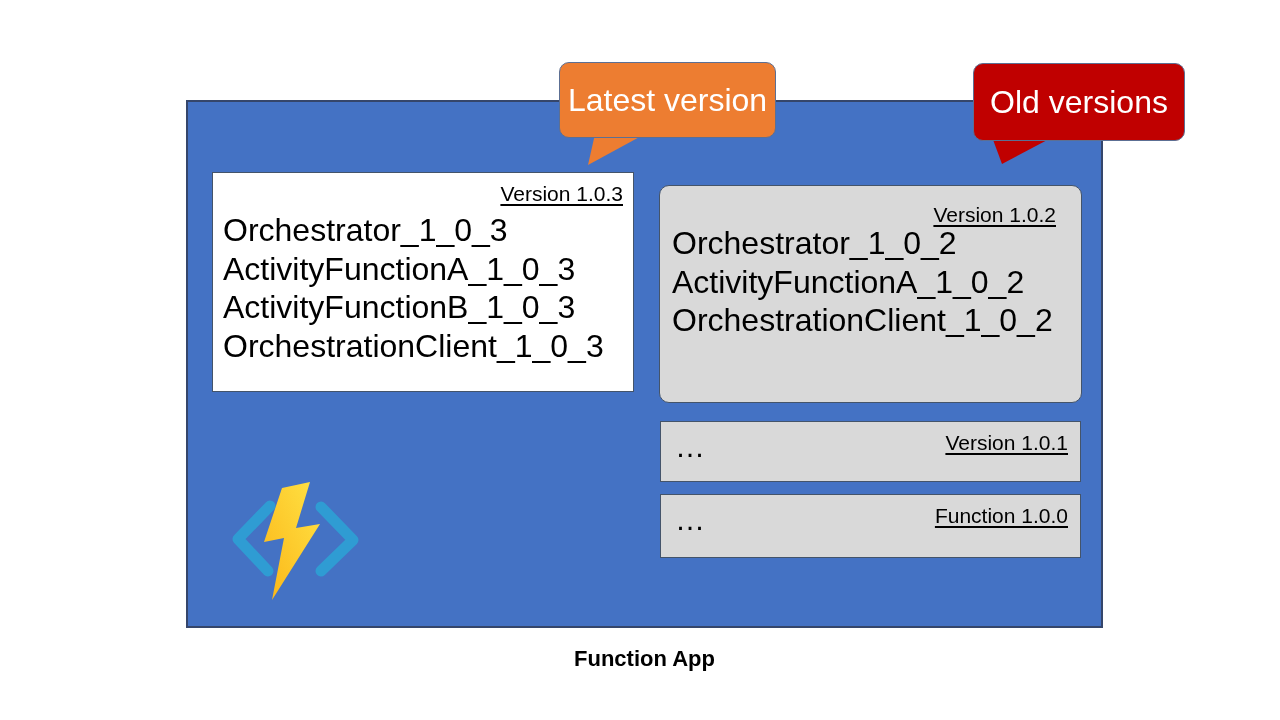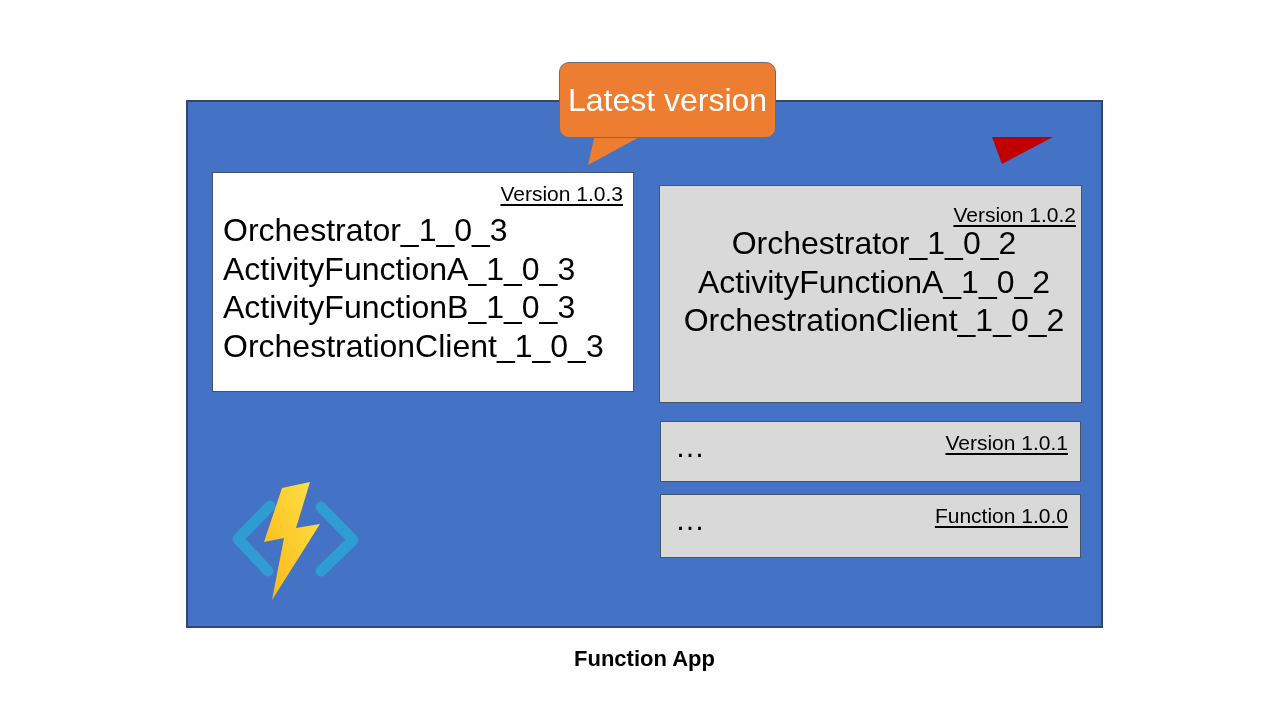--- a/index.html
+++ b/index.html
@@ -27,21 +27,21 @@
   .function-app{left:186px;top:100px;width:917px;height:528px;
     background:var(--blue-fill);border:2px solid var(--blue-border);}
   .app-caption{left:186px;top:646px;width:917px;text-align:center;
     font-size:22px;font-weight:bold;color:#000;}
 
   
   .vbox{border:1.5px solid var(--box-outline);}
   .vbox.white{background:var(--white-fill);left:212px;top:172px;width:422px;height:220px;
     padding:8px 10px 8px 10px;}
   .vbox.gray-big{background:var(--gray-fill);left:659px;top:185px;width:423px;height:218px;
-    padding:16px 5px 0 12px;}
+    padding:16px 25px 0 12px;border-radius:10px;}
   .version-label{display:block;text-align:right;font-size:21px;line-height:26px;
     text-decoration:underline;text-decoration-thickness:2px;text-underline-offset:3px;color:#000;}
   .fn-list{margin-top:4px;}
   .fn-list div{font-size:32px;line-height:38.5px;white-space:nowrap;color:#000;}
 
   .strip{background:var(--gray-fill);border:1.5px solid var(--box-outline);
     left:660px;width:421px;padding:8px 12px 0 0;}
   .strip.s101{top:421px;height:61px;}
   .strip.s100{top:494px;height:64px;}
   .ellipsis{position:absolute;left:14px;top:8px;font-size:30px;line-height:34px;color:#000;}
@@ -74,21 +74,21 @@
     <div class="fn-list">
       <div>Orchestrator_1_0_3</div>
       <div>ActivityFunctionA_1_0_3</div>
       <div>ActivityFunctionB_1_0_3</div>
       <div>OrchestrationClient_1_0_3</div>
     </div>
   </div>
 
   <div class="abs vbox gray-big">
     <span class="version-label">Version 1.0.2</span>
-    <div class="fn-list" style="margin-top:-4px;text-align:center;">
+    <div class="fn-list" style="margin-top:-4px;">
       <div>Orchestrator_1_0_2</div>
       <div>ActivityFunctionA_1_0_2</div>
       <div>OrchestrationClient_1_0_2</div>
     </div>
   </div>
 
   <div class="abs strip s101">
     <span class="version-label">Version 1.0.1</span>
     <span class="ellipsis">…</span>
   </div>
@@ -101,20 +101,23 @@
   <svg class="tail latest" viewBox="0 0 80 34">
       <polygon points="15,1 65,1 8,32"></polygon>
     </svg>
   <div class="abs callout latest">
     <span>Latest version</span>
   </div>
 
   <svg class="tail old" viewBox="0 0 80 30">
       <polygon points="9,1 70,1 19,28"></polygon>
     </svg>
+  <div class="abs callout old">
+    <span>Old versions</span>
+  </div>
 
   <svg class="abs functions-logo" viewBox="0 0 140 132">
     <defs>
       <linearGradient id="boltGrad" x1="0" y1="1" x2="1" y2="0">
         <stop offset="0" style="stop-color:var(--bolt-dark)"></stop>
         <stop offset="1" style="stop-color:var(--bolt-light)"></stop>
       </linearGradient>
     </defs>
     <path class="bracket" d="M40,30 L8,63 L38,95"></path>
     <path class="bracket" d="M91,31 L123,64 L91,95"></path>

